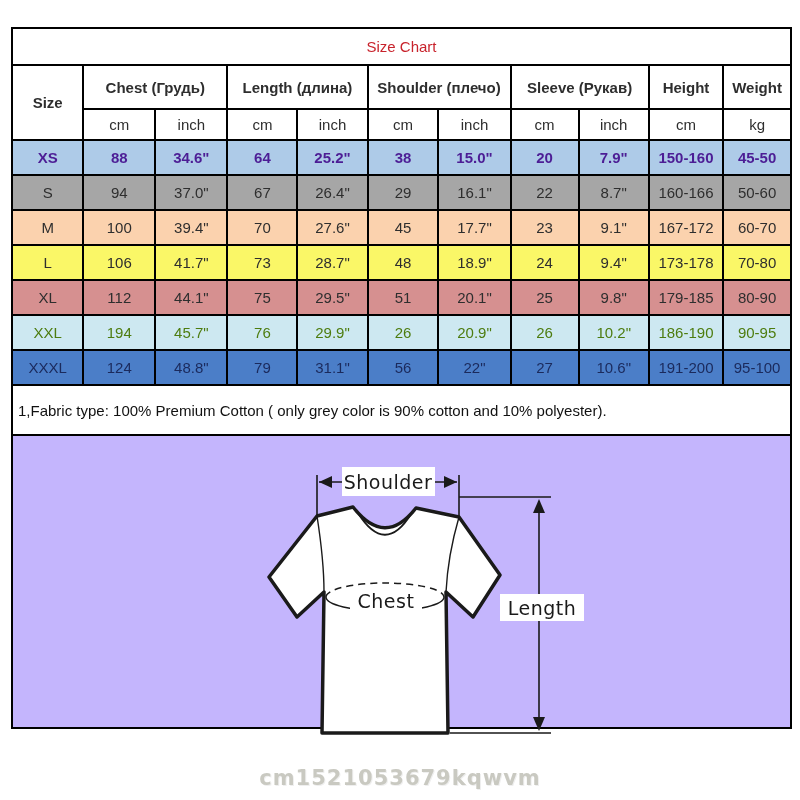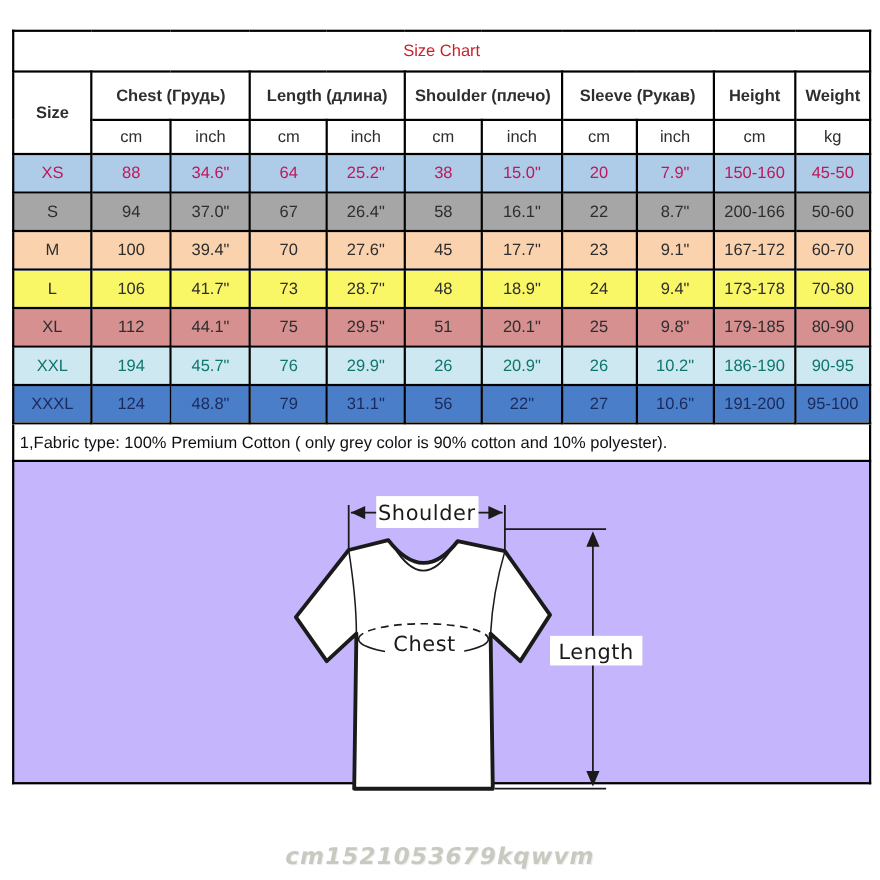--- a/index.html
+++ b/index.html
@@ -16,39 +16,39 @@
   th.title-cell { height: 37px; font-size: 21px; font-weight: normal; background: #fff; }
   tr.group-row th { height: 44px; font-weight: bold; background: #fff; }
   tr.unit-row th { height: 31px; font-weight: normal; background: #fff; }
   tbody.data-body td { height: 35px; }
 
   .note-row {
     width: 100%; border: 2px solid #000; border-top: none;
     font-size: 15px; color: #111; display: flex; align-items: center;
     padding-left: 5px; background: #fff;
   }
-  .note-1 { height: 34px; }
+  .note-1 { height: 50px; }
   .note-2 { height: 36px; }
 
   .diagram-box {
     width: 100%; height: 293px; border: 2px solid #000; border-top: none;
     background: #c4b5fd; position: relative;
   }
   .diagram-box svg { display: block; }
 
   .diagram-label {
     font-family: "DejaVu Sans", sans-serif; font-size: 19px; fill: #1a1a1a;
     letter-spacing: 0.5px;
   }
 
   .watermark {
     position: absolute; left: 0; top: 766px; width: 800px;
     text-align: center; font-family: "DejaVu Sans", sans-serif;
     font-size: 21px; font-weight: bold; color: #c9c9c1;
-    text-shadow: 1px 1px 0 #efefef; letter-spacing: 1px; font-style: italic;
+    text-shadow: 1px 1px 0 #efefef; letter-spacing: 1px;
   }
 </style>
 </head>
 <body>
 
 <div class="frame">
 
   <table class="size-table">
     <colgroup>
       <col style="width:9.15%">
@@ -83,44 +83,44 @@
         <th>inch</th>
         <th>cm</th>
         <th>inch</th>
         <th>cm</th>
         <th>inch</th>
         <th>cm</th>
         <th>kg</th>
       </tr>
     </thead>
     <tbody class="data-body">
-        <tr style="background-color: rgb(174, 203, 232); color: #be185d;">
+        <tr style="background-color: rgb(174, 203, 232); color: #4c1d95; font-weight: bold;">
           <td>XS</td>
           <td>88</td>
           <td>34.6"</td>
           <td>64</td>
           <td>25.2"</td>
           <td>38</td>
           <td>15.0"</td>
           <td>20</td>
           <td>7.9"</td>
           <td>150-160</td>
           <td>45-50</td>
         </tr>
         <tr style="background-color: rgb(166, 166, 166); color: rgb(46, 46, 46);">
           <td>S</td>
           <td>94</td>
           <td>37.0"</td>
           <td>67</td>
           <td>26.4"</td>
-          <td>58</td>
+          <td>29</td>
           <td>16.1"</td>
           <td>22</td>
           <td>8.7"</td>
-          <td>200-166</td>
+          <td>160-166</td>
           <td>50-60</td>
         </tr>
         <tr style="background-color: rgb(251, 210, 174); color: rgb(46, 46, 46);">
           <td>M</td>
           <td>100</td>
           <td>39.4"</td>
           <td>70</td>
           <td>27.6"</td>
           <td>45</td>
           <td>17.7"</td>
@@ -148,21 +148,21 @@
           <td>44.1"</td>
           <td>75</td>
           <td>29.5"</td>
           <td>51</td>
           <td>20.1"</td>
           <td>25</td>
           <td>9.8"</td>
           <td>179-185</td>
           <td>80-90</td>
         </tr>
-        <tr style="background-color: rgb(205, 232, 241); color: #0f766e; padding-left: 20px;">
+        <tr style="background-color: rgb(205, 232, 241); color: #4d7c0f; padding-left: 20px;">
           <td>XXL</td>
           <td>194</td>
           <td>45.7"</td>
           <td>76</td>
           <td>29.9"</td>
           <td>26</td>
           <td>20.9"</td>
           <td>26</td>
           <td>10.2"</td>
           <td>186-190</td>

